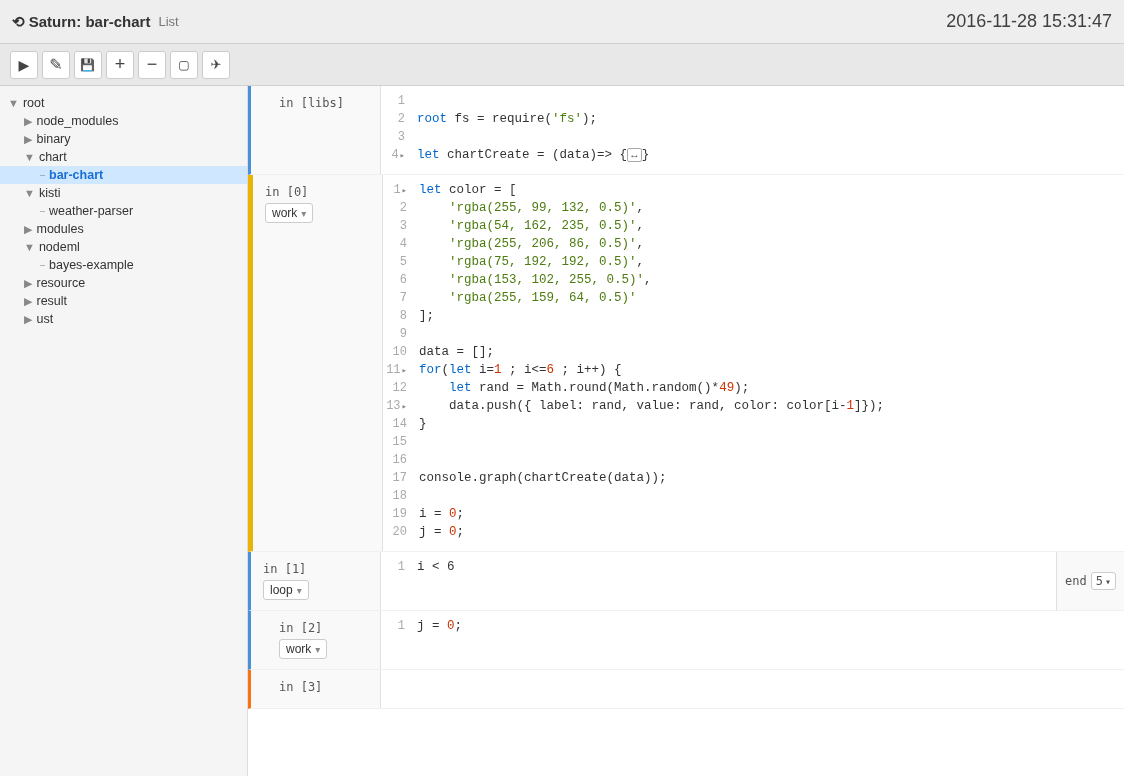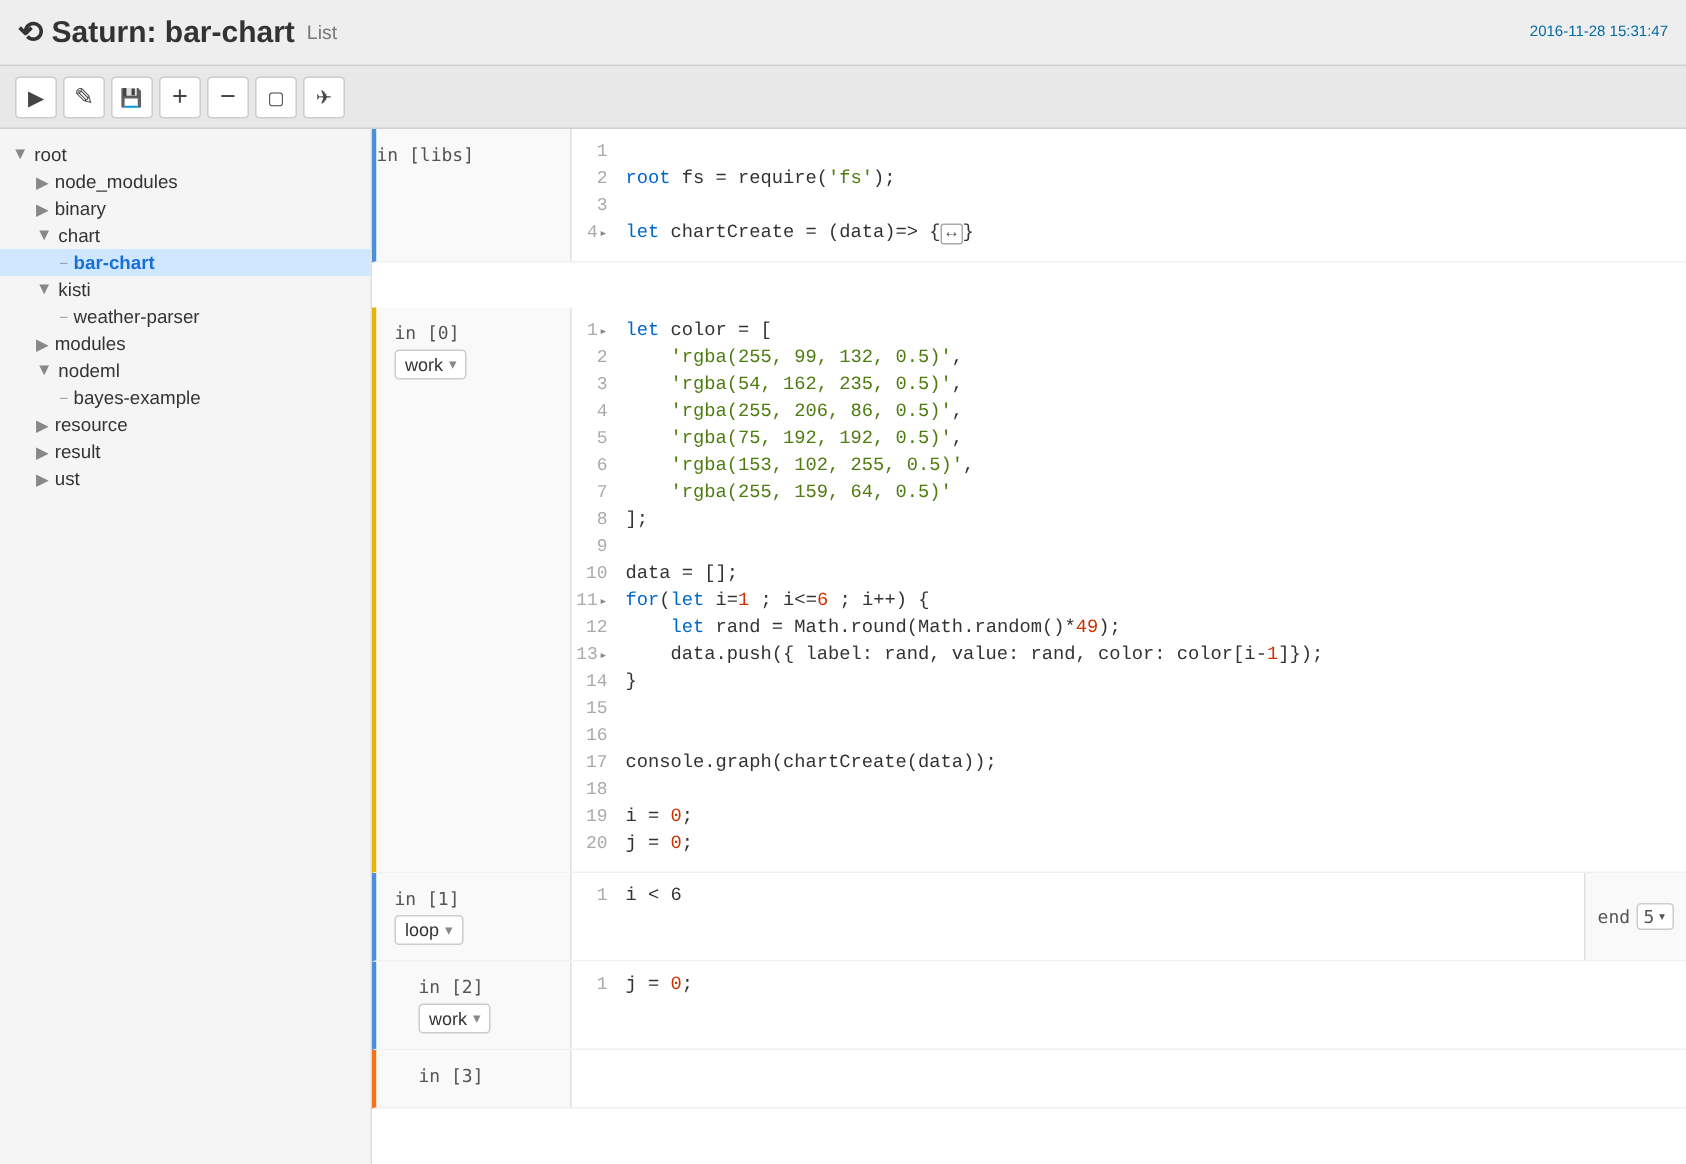--- a/index.html
+++ b/index.html
@@ -47,24 +47,24 @@
     .comment { color: #999; font-style: italic; }
     .fn { color: #333; }
     .num { color: #cc3300; }
     .cell-end-badge { display: inline-flex; align-items: center; background: #fff; border: 1px solid #ccc; border-radius: 3px; padding: 1px 4px; font-size: 12px; gap: 2px; }
   </style>
 </head>
 <body>
 
 <div id="topbar">
   <div id="topbar-left">
-    <span style="font-size:20px; font-weight:600; color:#333;">⟲ Saturn: bar-chart</span>
+    <span style="font-size:15px; font-weight:600; color:#333;">⟲ Saturn: bar-chart</span>
     <span style="font-size:13px; color:#777; cursor:pointer;">List</span>
   </div>
-  <span style="font-size:10px; color:#0369a1;">2016-11-28 15:31:47</span>
+  <span style="font-size:18px; color:#404040;">2016-11-28 15:31:47</span>
 </div>
 
 <div id="toolbar">
   <button class="toolbar-btn" title="Run">▶</button>
   <button class="toolbar-btn" title="Edit" style="font-size:16px;">✎</button>
   <button class="toolbar-btn" title="Save" style="font-size:12px;">💾</button>
   <button class="toolbar-btn" title="Add" style="font-size:18px; font-weight:300;">+</button>
   <button class="toolbar-btn" title="Remove" style="font-size:18px; font-weight:300;">−</button>
   <button class="toolbar-btn" title="Clear" style="font-size:12px;">▢</button>
   <button class="toolbar-btn" title="Bookmark" style="font-size:13px;">✈</button>
@@ -136,21 +136,21 @@
 
     <div class="tree-item" style="padding-left:24px;">
       <span class="icon folder-icon">▶</span>
       <span class="label">ust</span>
     </div>
   </div>
 
   <div id="editor">
 
     <div class="cell" style="border-left: 3px solid #4a90d9;">
-      <div class="cell-gutter" style="background:#f9f9f9; border-right:1px solid #e0e0e0; border-left:none; min-width:0; width:auto; padding:10px 0; min-width:130px;">
+      <div class="cell-gutter" style="background:#f9f9f9; border-right:1px solid #e0e0e0; border-left:none; min-width:0; width:auto; padding:10px 28px; min-width:130px;">
         <div class="cell-label">in [libs]</div>
       </div>
       <div class="cell-content" style="flex:1;">
         <div class="code-line">
           <span class="line-num">1</span>
         </div>
         <div class="code-line">
           <span class="line-num">2</span>
           <span class="line-code"><span class="kw">root</span> fs = <span class="fn">require</span>(<span class="str">'fs'</span>);</span>
         </div>
@@ -158,21 +158,21 @@
           <span class="line-num">3</span>
           <span class="line-code"></span>
         </div>
         <div class="code-line">
           <span class="line-num" style="position:relative;">4<span style="color:#888; font-size:9px; margin-left:1px;">▸</span></span>
           <span class="line-code"><span class="kw">let</span> chartCreate = (data)=&gt; {<span style="border:1px solid #aaa; padding:0 3px; font-size:11px; color:#555; border-radius:2px; cursor:pointer;">↔</span>}</span>
         </div>
       </div>
     </div>
 
-    <div class="cell" style="border-left: 3px solid #eab308; margin-top: 30px;">
+    <div class="cell" style="border-left: 5px solid #eab308;">
       <div class="cell-gutter" style="background:#f9f9f9; border-right:1px solid #e0e0e0; border-left:none; width:auto; padding:10px 12px; min-width:130px;">
         <div class="cell-label">in [0]</div>
         <div style="margin-top:4px;">
           <span class="cell-badge">work <span class="arrow">▾</span></span>
         </div>
       </div>
       <div class="cell-content" style="flex:1;">
         <div class="code-line">
           <span class="line-num">1<span style="color:#888; font-size:9px; margin-left:1px;">▸</span></span>
           <span class="line-code"><span class="kw">let</span> color = [</span>

